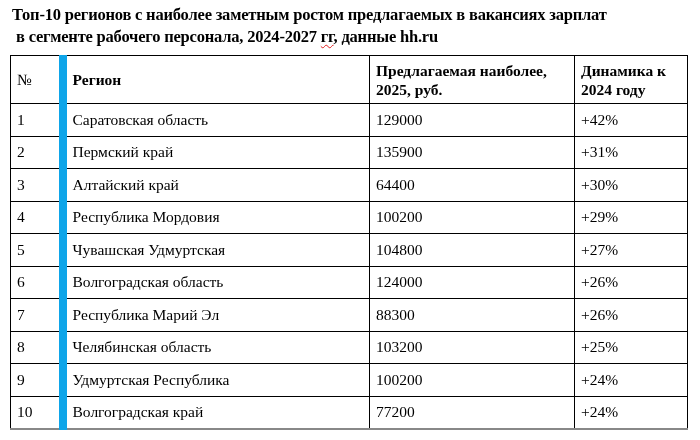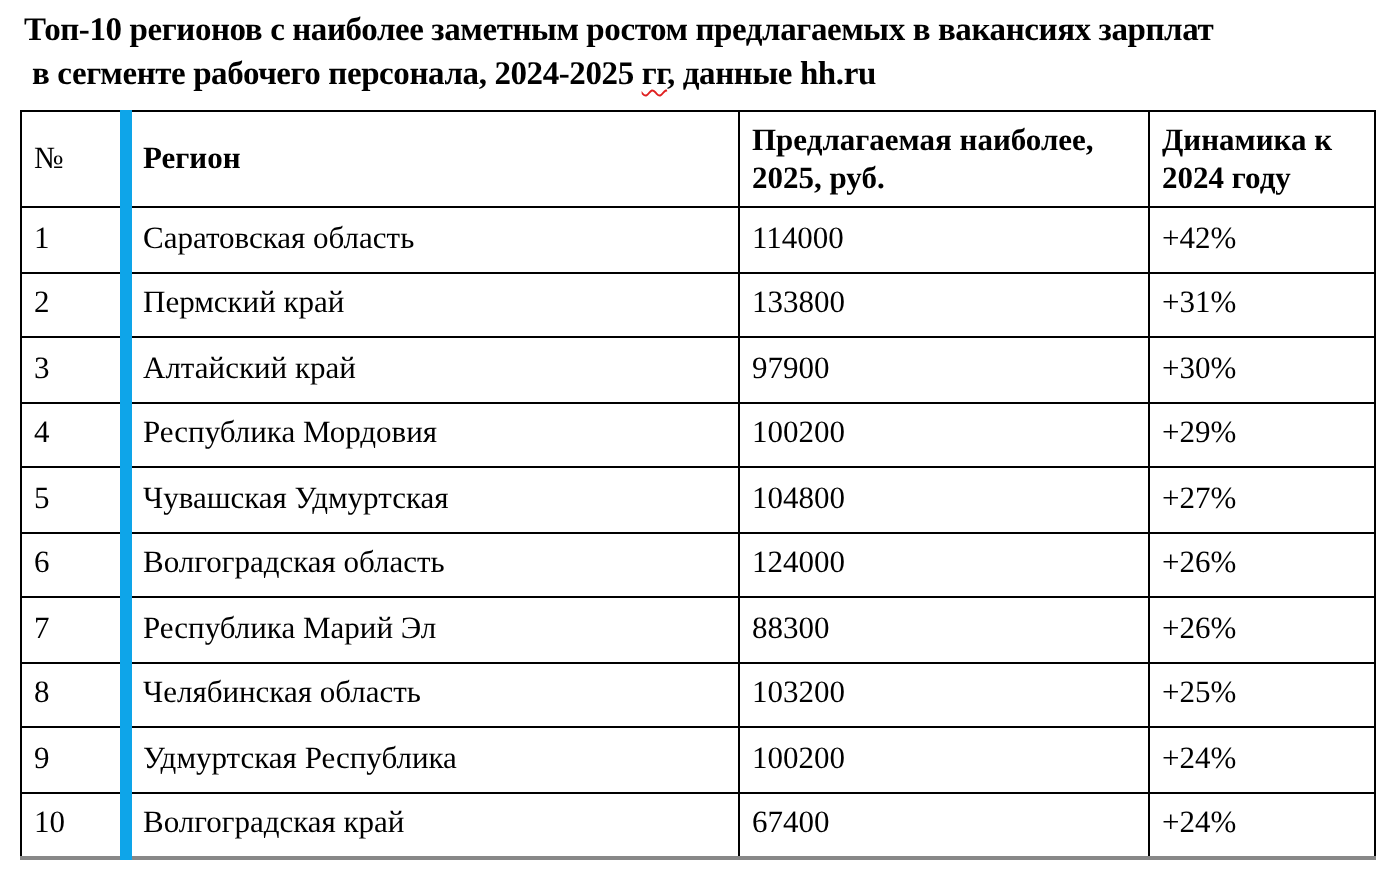--- a/index.html
+++ b/index.html
@@ -11,28 +11,28 @@
     .spell { text-decoration: underline wavy #e02020; text-decoration-thickness: 1px; text-underline-offset: 2px; text-align: center; }
     table { position: absolute; left: 10px; top: 55px; border-collapse: collapse;
             width: 677px; table-layout: fixed; }
     td, th { border: 1px solid #000; padding: 0 6px; text-align: left; vertical-align: middle;
              font-size: 15.5px; }
     th { font-weight: bold; height: 47px; line-height: 19px; }
     th.num { font-weight: normal; }
     td { height: 31.5px; }
     tr.last td { border-bottom: 2px solid #888; }
     col.c1 { width: 52px; } col.c2 { width: 307px; } col.c3 { width: 205px; } col.c4 { width: 113px; }
-    td.c2, th.c2 { border-left: 6px solid #0ea5e9; }
+    td.c2, th.c2 { border-left: 8px solid #0ea5e9; }
   </style>
 </head>
 <body>
 
 <div class="title">
   <div>Топ-10 регионов с наиболее заметным ростом предлагаемых в вакансиях зарплат</div>
-  <div class="line2"><span>в сегменте рабочего персонала, 2024-2025 </span><span class="spell">гг</span><span>, данные hh.ru</span></div>
+  <div class="line2"><span>в сегменте рабочего персонала, 2024-2027 </span><span class="spell">гг</span><span>, данные hh.ru</span></div>
 </div>
 
 <table>
   <colgroup>
       <col class="c1">
       <col class="c2">
       <col class="c3">
       <col class="c4">
     </colgroup>
   <thead>
@@ -40,33 +40,33 @@
       <th class="num">№</th>
       <th class="c2">Регион</th>
       <th>Предлагаемая наиболее, 2025, руб.</th>
       <th>Динамика к 2024 году</th>
     </tr>
   </thead>
   <tbody>
     <tr>
       <td>1</td>
       <td class="c2">Саратовская область</td>
-      <td>114000</td>
+      <td>129000</td>
       <td>+42%</td>
     </tr>
     <tr>
       <td>2</td>
       <td class="c2">Пермский край</td>
-      <td>133800</td>
+      <td>135900</td>
       <td>+31%</td>
     </tr>
     <tr>
       <td>3</td>
       <td class="c2">Алтайский край</td>
-      <td>97900</td>
+      <td>64400</td>
       <td>+30%</td>
     </tr>
     <tr>
       <td>4</td>
       <td class="c2">Республика Мордовия</td>
       <td>100200</td>
       <td>+29%</td>
     </tr>
     <tr>
       <td>5</td>
@@ -94,17 +94,17 @@
     </tr>
     <tr>
       <td>9</td>
       <td class="c2">Удмуртская Республика</td>
       <td>100200</td>
       <td>+24%</td>
     </tr>
     <tr class="last">
       <td>10</td>
       <td class="c2">Волгоградская край</td>
-      <td>67400</td>
+      <td>77200</td>
       <td>+24%</td>
     </tr>
   </tbody>
 </table>
 
 </body></html>

